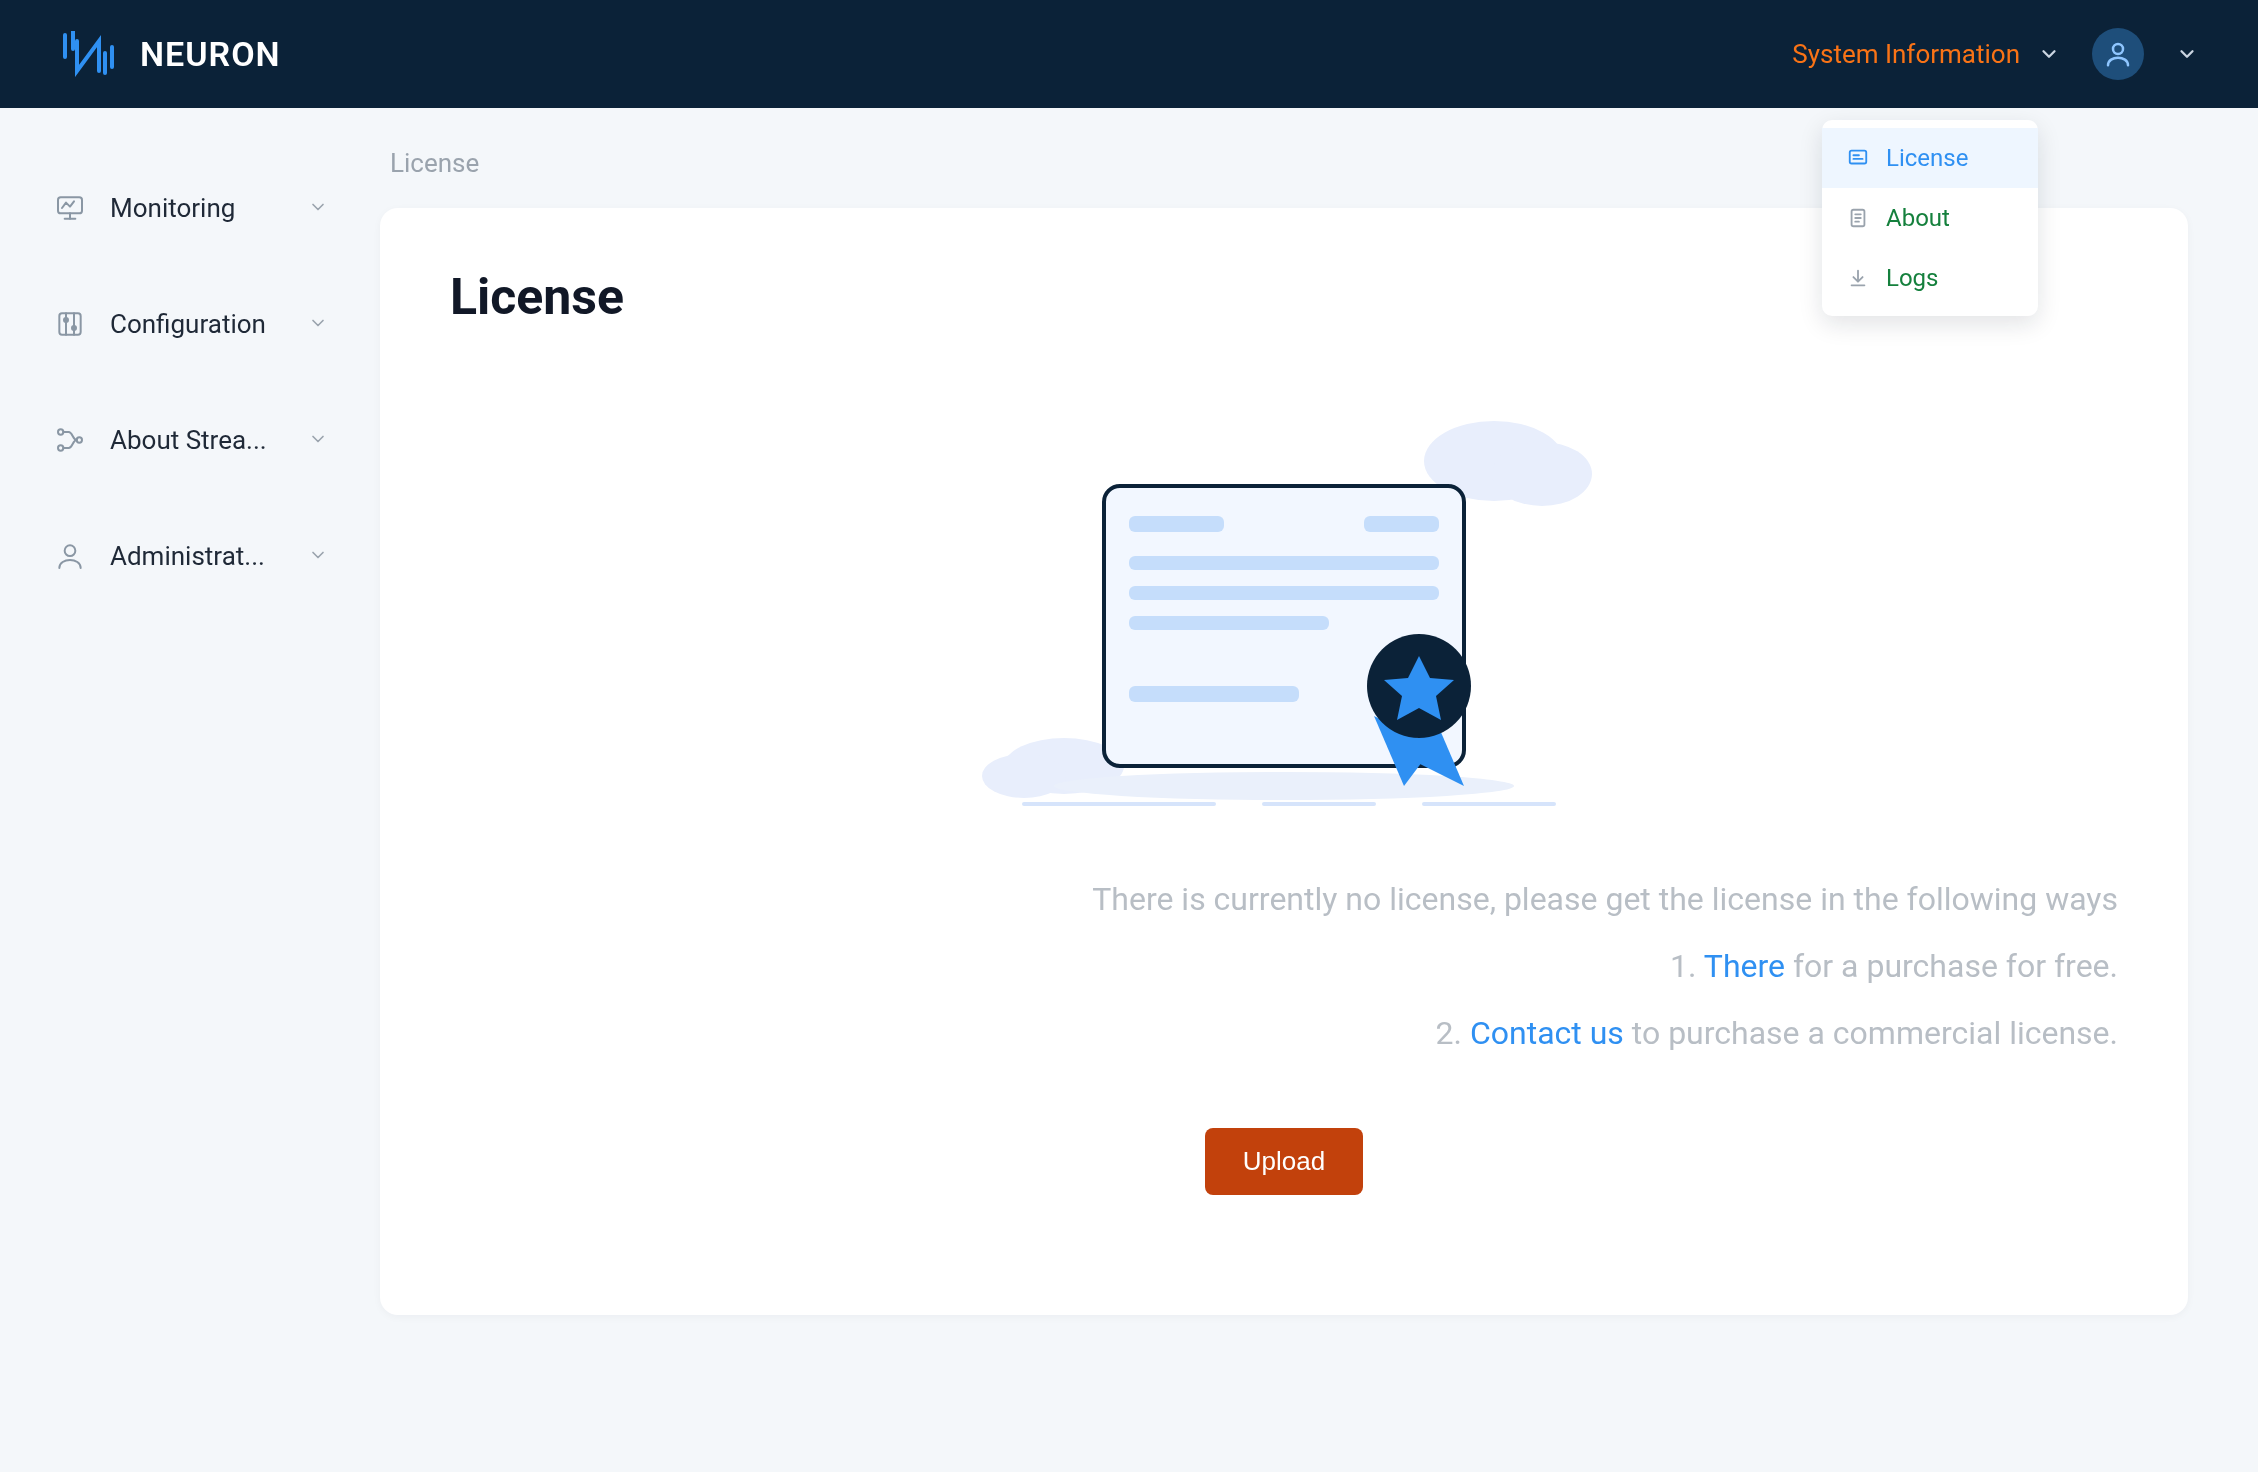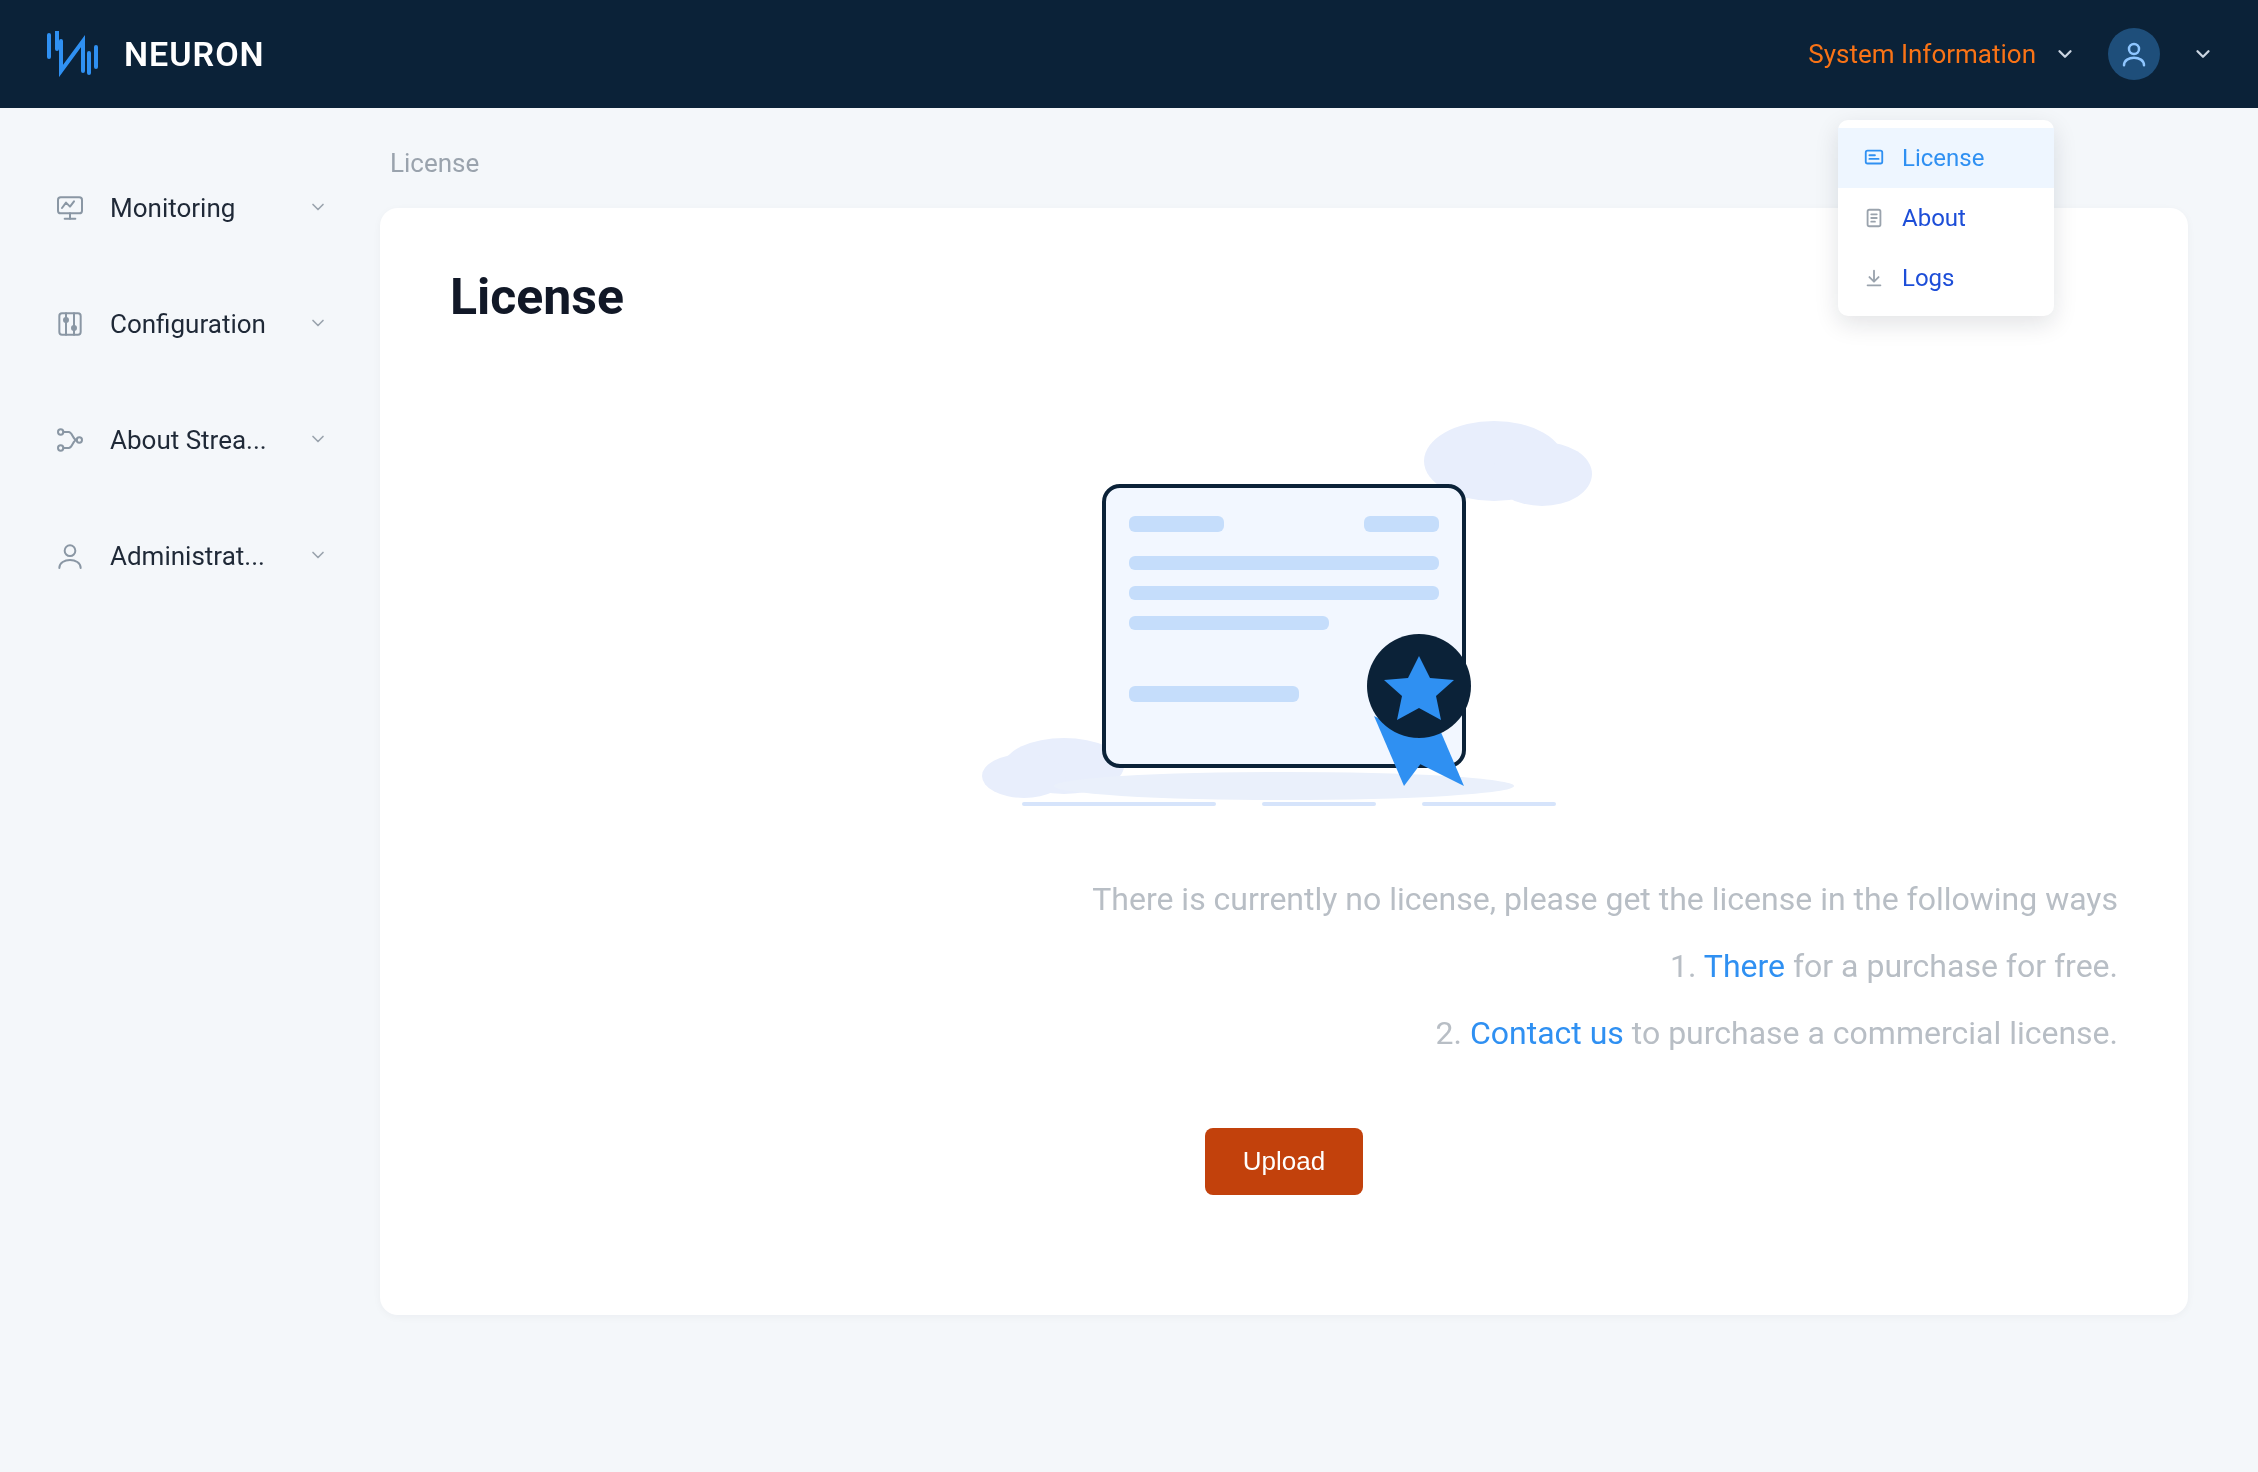--- a/index.html
+++ b/index.html
@@ -10,21 +10,21 @@
     width: 2258px;
     height: 1472px;
     overflow: hidden;
   }
   
   .header {
     background: #0b2238;
     height: 108px;
     display: flex;
     align-items: center;
-    padding: 0 44px;
+    padding: 0 60px;
     justify-content: space-between;
   }
   .brand {
     display: flex;
     align-items: center;
     gap: 24px;
   }
   .brand-logo svg { display:block; }
   .brand-name {
     color: #ffffff;
@@ -70,21 +70,21 @@
     box-shadow: 0 8px 24px rgba(15, 23, 42, 0.12);
     padding: 8px 0;
     z-index: 50;
   }
   .dropdown-item {
     display: flex;
     align-items: center;
     gap: 16px;
     padding: 16px 24px;
     font-size: 24px;
-    color: #1d4ed8;
+    color: #15803d;
     cursor: pointer;
   }
   .dropdown-item.active {
     background: #eef6ff;
     color: #2f90f2;
   }
   .dropdown-item .dd-icon { width:24px; display:flex; justify-content:center; color:inherit; }
   .dropdown-item:not(.active) .dd-icon { color:#9aa3ad; }
   
   .layout {

